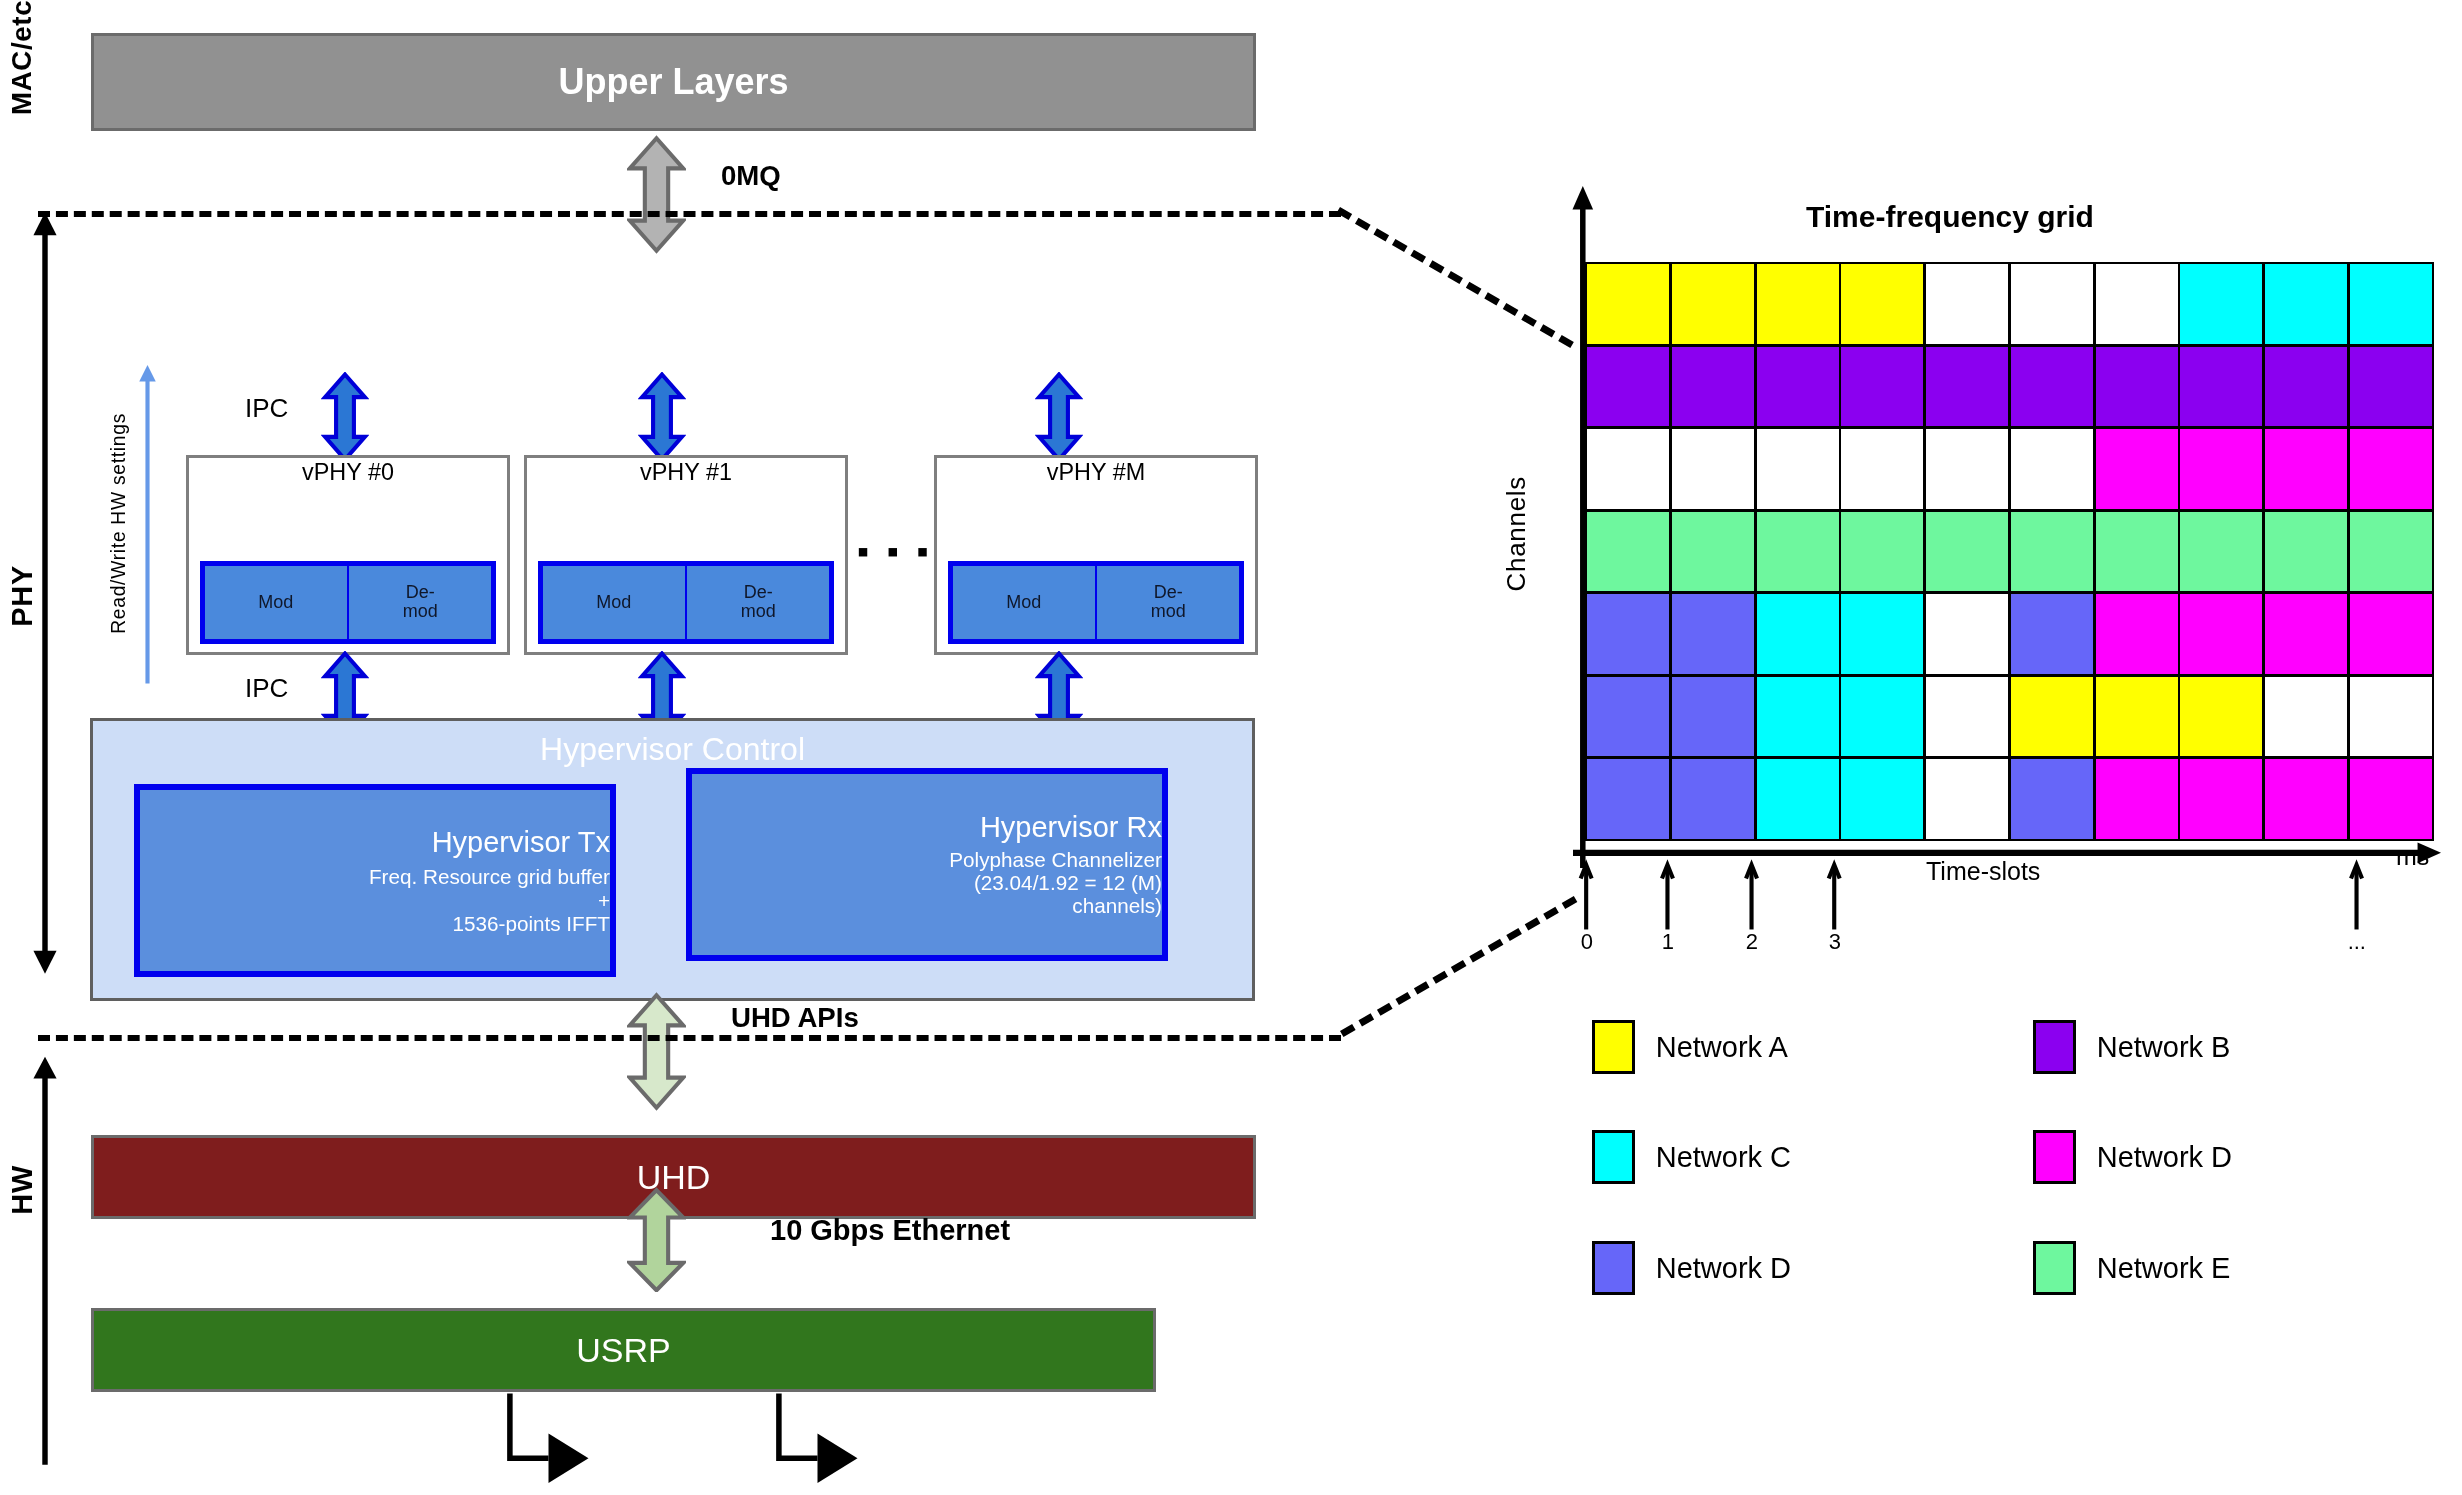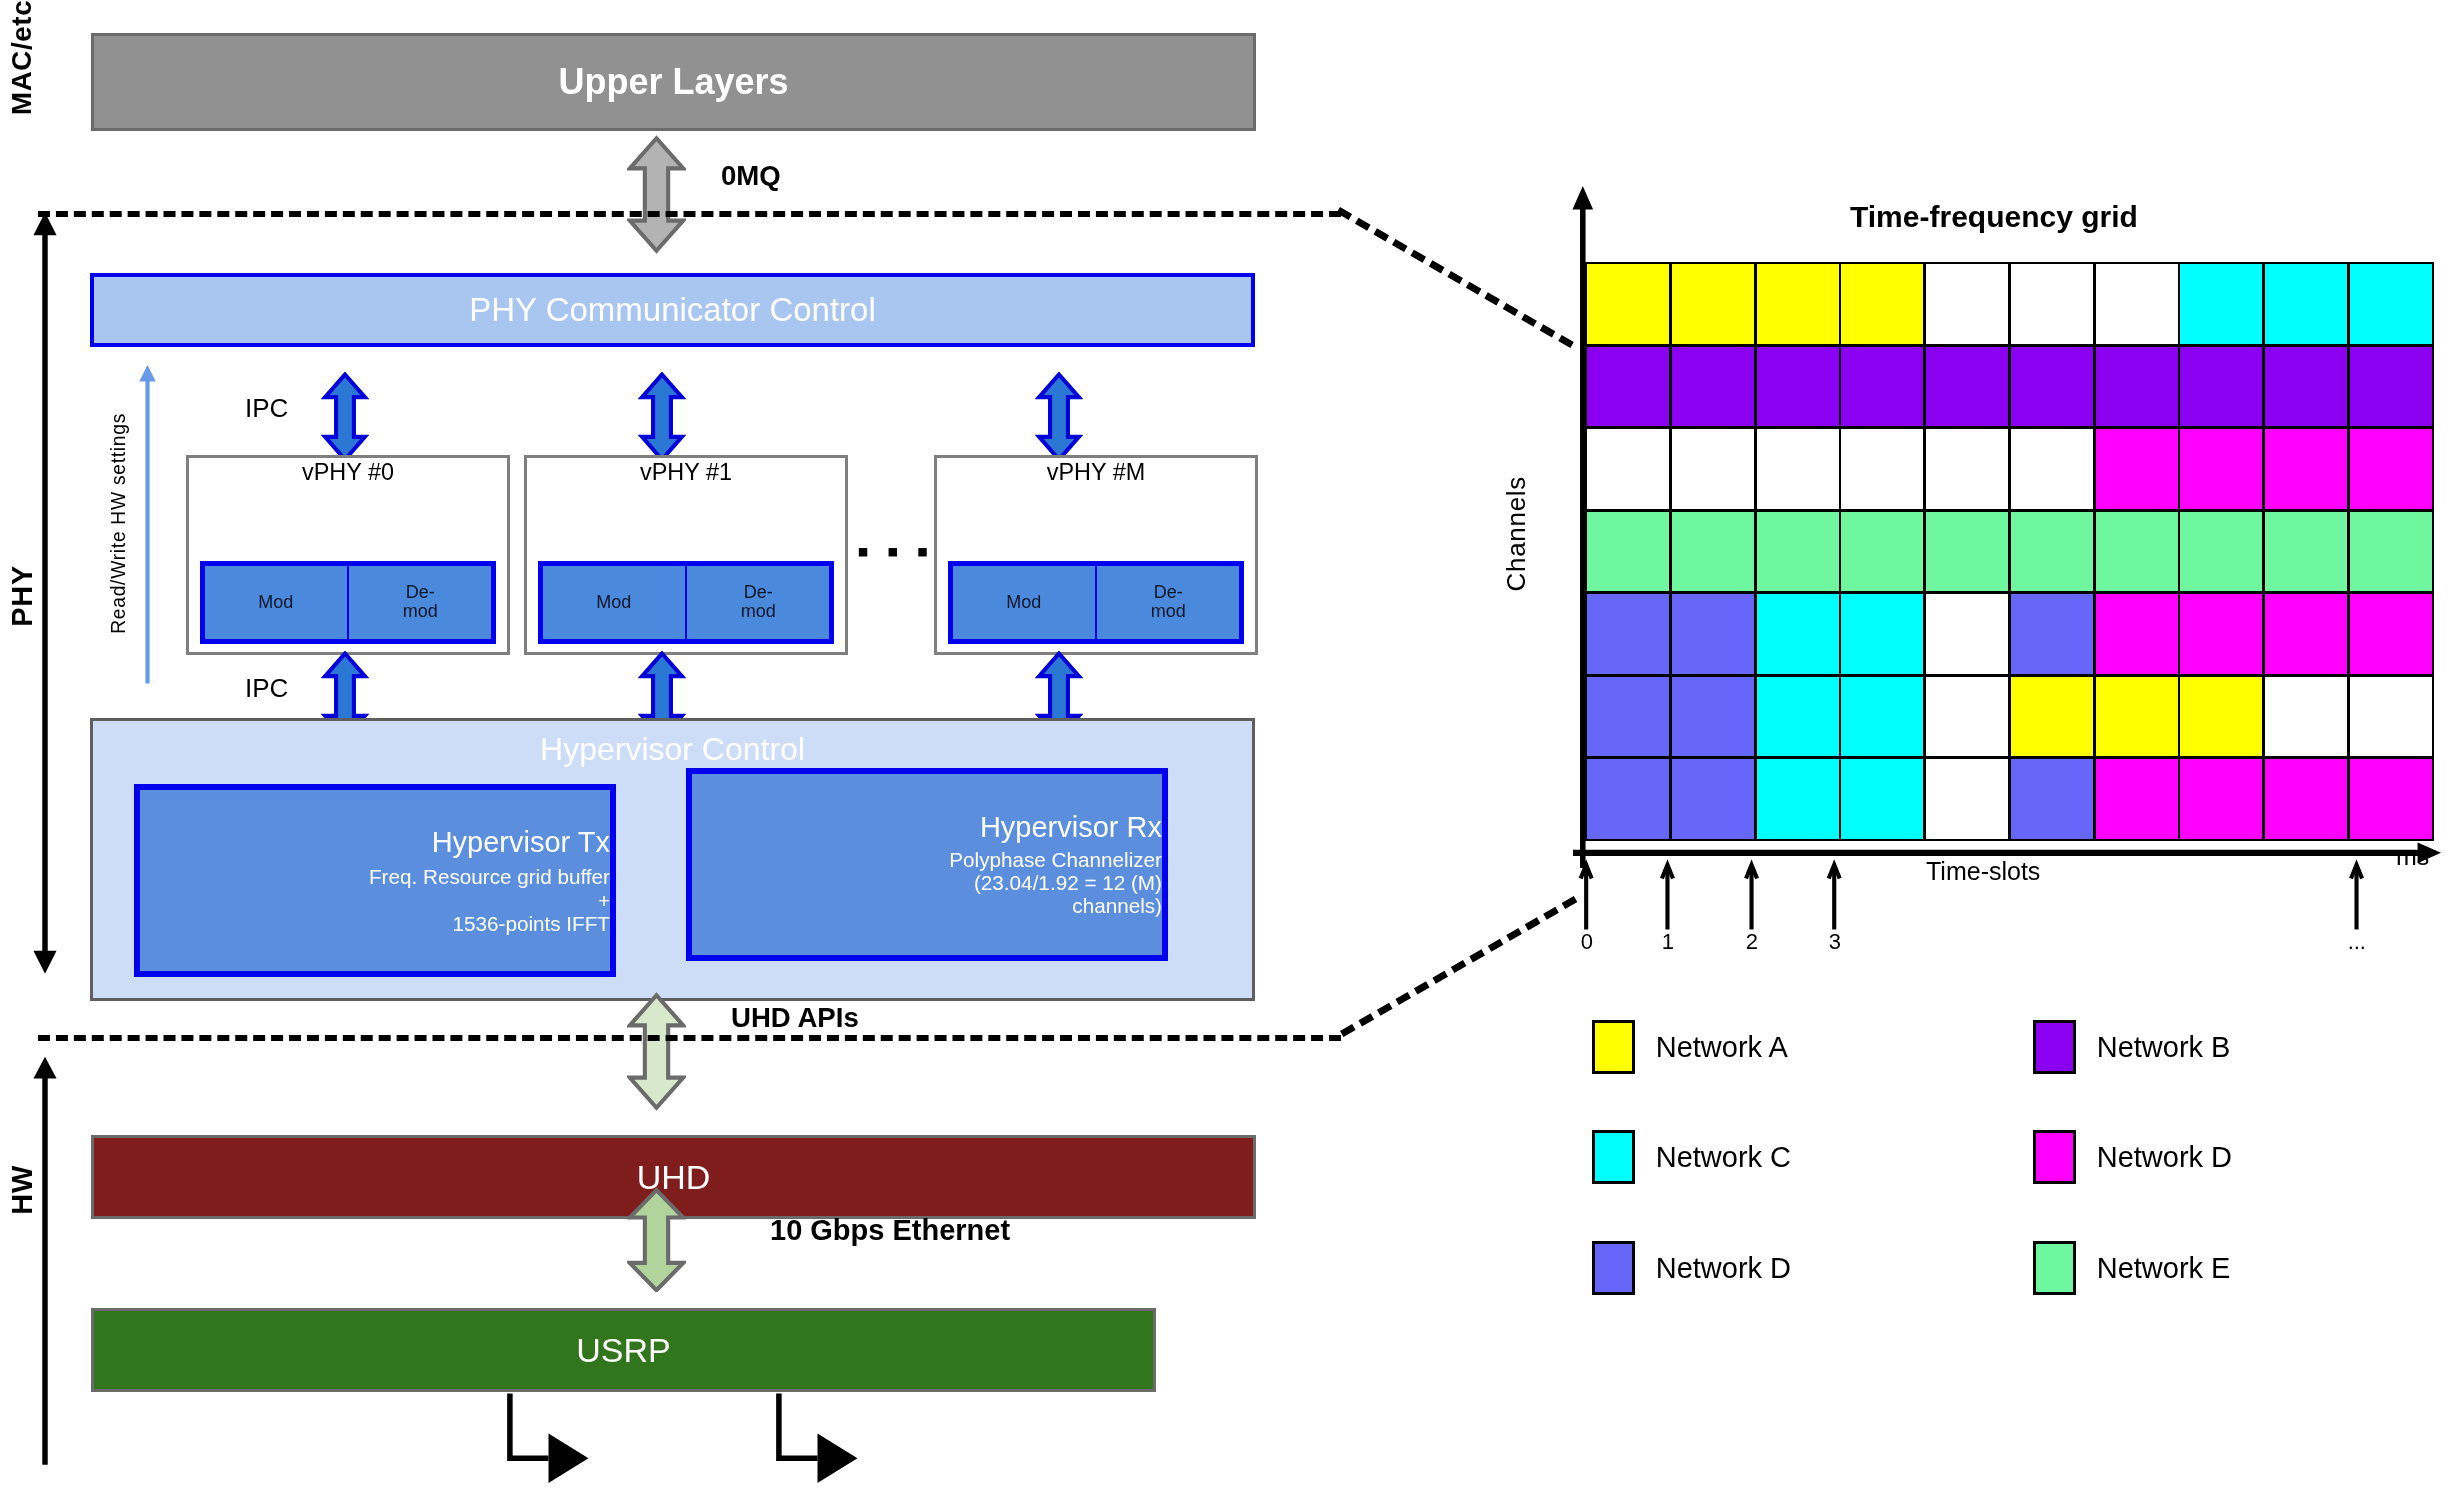--- a/index.html
+++ b/index.html
@@ -196,23 +196,20 @@
     <span>Upper Layers</span>
   </div>
 
   <svg class="arrow-v" style="left:627px; top:135px;" width="59" height="119" viewBox="0 0 86 172">
     <polygon points="43,4 82,48 60,48 60,124 82,124 43,168 4,124 26,124 26,48 4,48" fill="#b3b3b3" stroke="#6b6b6b" stroke-width="6"></polygon>
   </svg>
   <div class="label-plain" style="left:721px; top:160px; font-size:27.6px;">0MQ</div>
 
   <div class="dashed-h" style="left:38px; top:211px; width:1303px;"></div>
 
-  <div class="block lblue" style="left:90px; top:273px; width:1165px; height:74px; font-size:33px;">
-    <span>PHY Communicator Control</span>
-  </div>
 
   <svg class="arrow-v" style="left:135px; top:365px;" width="25" height="324" viewBox="0 0 36 470">
     <line x1="18" y1="16" x2="18" y2="462" stroke="#6699e8" stroke-width="6"></line>
     <polygon points="18,0 6,24 30,24" fill="#6699e8"></polygon>
   </svg>
   <div class="vlabel" style="left:108px; top:413px; font-size:19.3px; font-weight:normal;">Read/Write HW settings</div>
 
   <svg class="arrow-v" style="left:321px; top:372px;" width="48" height="90" viewBox="0 0 70 130">
     <polygon points="35,3 64,36 48,36 48,94 64,94 35,127 6,94 22,94 22,36 6,36" fill="#2b77d4" stroke="#0000d8" stroke-width="6"></polygon>
   </svg>
@@ -310,21 +307,21 @@
     <polygon points="66,60 66,132 124,96" fill="#000"></polygon>
   </svg>
   <svg class="ant" style="left:772px; top:1392px;" width="131" height="100" viewBox="0 0 190 145">
     <path d="M10,2 L10,96 L66,96" fill="none" stroke="#000" stroke-width="8"></path>
     <polygon points="66,60 66,132 124,96" fill="#000"></polygon>
   </svg>
 
   <div class="dashed-diag" style="left:1340px; top:207px; width:270px; transform:rotate(30deg);"></div>
   <div class="dashed-diag" style="left:1340px; top:1031px; width:270px; transform:rotate(-30deg);"></div>
 
-  <div class="grid-title" style="left:1806px; top:200px;margin-left:44px;">Time-frequency grid</div>
+  <div class="grid-title" style="left:1806px; top:200px;">Time-frequency grid</div>
 
   <svg class="axis-line" style="left:1569px; top:186px; background:transparent;" width="27.6" height="682" viewBox="0 0 40 990">
     <line x1="20" y1="20" x2="20" y2="990" stroke="#000" stroke-width="8"></line>
     <polygon points="20,0 5,34 35,34" fill="#000"></polygon>
   </svg>
   <div class="vlabel" style="left:1501px; top:476px; font-size:26px; font-weight:normal;">Channels</div>
 
   <svg class="axis-line" style="left:1573px; top:839px; background:transparent;" width="868" height="27.6" viewBox="0 0 1260 40">
     <line x1="0" y1="20" x2="1232" y2="20" stroke="#000" stroke-width="9"></line>
     <polygon points="1260,20 1226,5 1226,35" fill="#000"></polygon>

